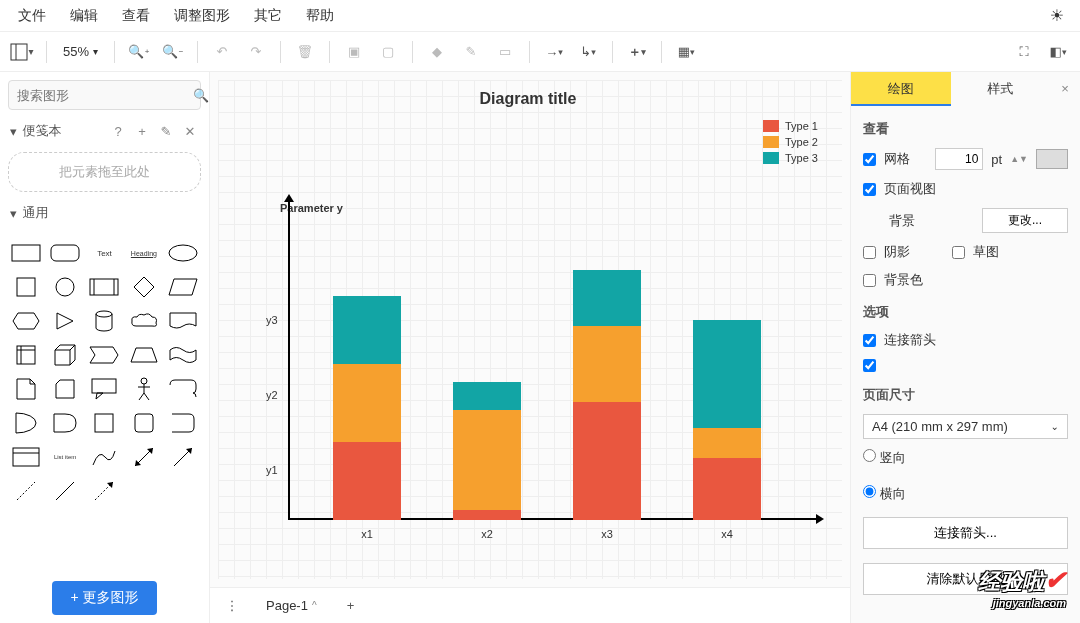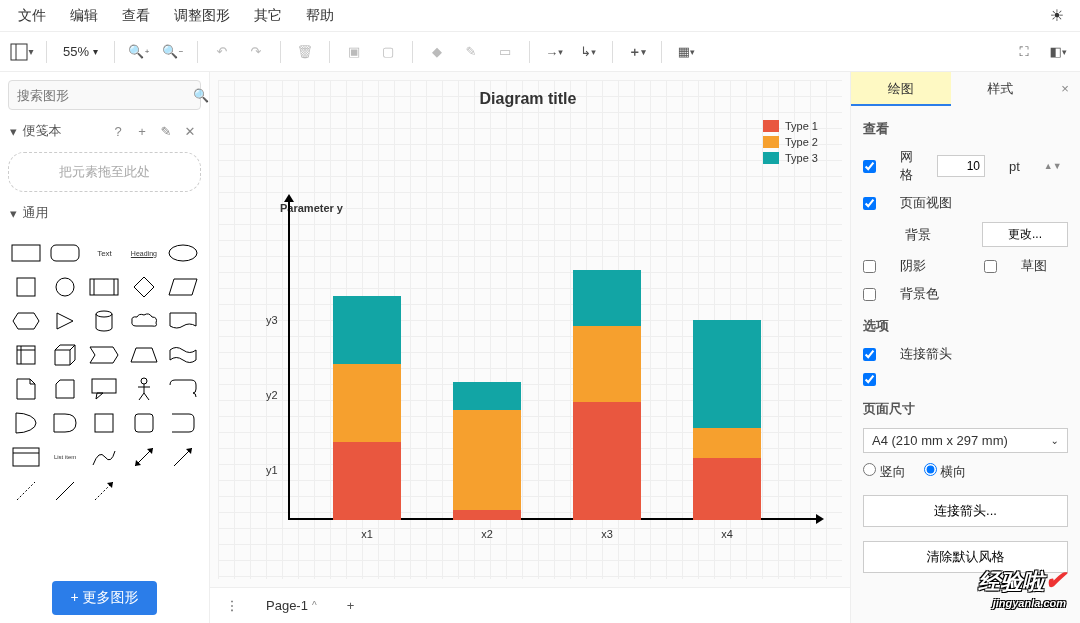--- a/index.html
+++ b/index.html
@@ -39,31 +39,31 @@
 .ytick { position: absolute; left: -22px; font-size: 11px; transform: translateY(50%); }
 .bars { position: absolute; inset: 0; }
 .bar-group { position: absolute; bottom: 0; width: 68px; }
 .seg { width: 100%; }
 .xtick { position: absolute; bottom: -20px; width: 100%; text-align: center; font-size: 11px; }
 .page-tabs { display: flex; align-items: center; height: 36px; border-top: 1px solid #eee; padding: 0 8px; gap: 10px; background: #fff; }
 .page-tab { padding: 4px 10px; border-radius: 4px; font-size: 13px; display: flex; align-items: center; gap: 4px; }
 .right-panel { width: 230px; border-left: 1px solid #eee; background: #fafafa; display: flex; flex-direction: column; }
 .rp-tabs { display: flex; height: 34px; }
 .rp-tab { flex: 1; text-align: center; line-height: 34px; font-size: 13px; cursor: pointer; }
-.rp-tab.active { background: #fef9c3; border-bottom: 2px solid #2b7de9; }
+.rp-tab.active { background: #fde047; border-bottom: 2px solid #2b7de9; }
 .rp-close { width: 30px; text-align: center; line-height: 34px; color: #888; cursor: pointer; }
 .rp-body { padding: 10px 12px; display: flex; flex-direction: column; gap: 10px; font-size: 13px; }
 .rp-section-title { font-weight: bold; color: #555; margin-top: 4px; }
-.rp-row { display: flex; align-items: center; gap: 24px; }
+.rp-row { display: flex; align-items: center; gap: 8px; }
 .rp-row label { flex: 1; }
 .rp-input { width: 48px; height: 22px; border: 1px solid #ccc; text-align: right; padding: 0 4px; font-size: 12px; }
 .rp-swatch { width: 32px; height: 20px; border: 1px solid #aaa; background: #ddd; display: flex; align-items: center; }
 .rp-btn { width: 100%; border: 1px solid #ccc; background: #fff; padding: 6px; font-size: 13px; cursor: pointer; margin-top: 4px; }
 .rp-select { width: 100%; border: 1px solid #ccc; background: #fff; padding: 4px 8px; font-size: 13px; display: flex; justify-content: space-between; align-items: center; cursor: pointer; }
-.radios { display: flex; gap: 18px; }
+.radios { display: flex; gap: 18px; flex-direction: column; }
 .watermark { position: absolute; right: 14px; bottom: 14px; font-weight: bold; font-style: italic; }
 .watermark .big { font-size: 22px; color: #fff; text-shadow: -1px -1px 0 #000, 1px -1px 0 #000, -1px 1px 0 #000, 1px 1px 0 #000; }
 .watermark .check { color: #e33; font-size: 26px; }
 .watermark .small { font-size: 11px; color: #fff; text-shadow: -1px -1px 0 #000, 1px -1px 0 #000, -1px 1px 0 #000, 1px 1px 0 #000; display: block; text-align: right;}
 svg { display: block; }
 </style>
 </head>
 <body>
 
 <div class="menubar">

